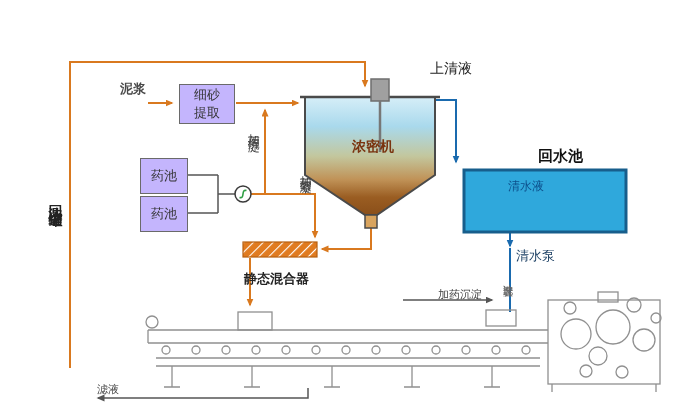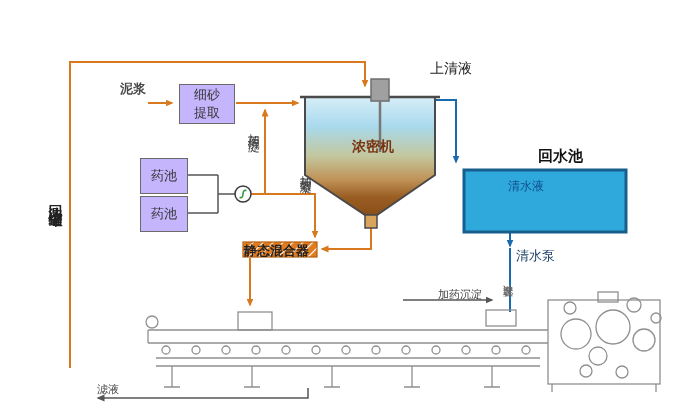--- a/index.html
+++ b/index.html
@@ -148,21 +148,21 @@
     <span>药池</span>
   </div>
   <div class="box" style="left:140px;top:196px;width:46px;height:34px;font-size:13px">
     <span>药池</span>
   </div>
 
   <div class="lbl v" style="left:246px;top:124px;font-size:12px;color:#444;letter-spacing:2px">加药沉淀</div>
 
   <div class="lbl v" style="left:298px;top:166px;font-size:12px;color:#444;letter-spacing:2px">加药絮凝</div>
 
-  <div class="lbl" style="left:244px;top:244px;font-size:13px;font-weight:700;color:#222">静态混合器</div>
+  <div class="lbl" style="left:244px;top:272px;font-size:13px;font-weight:700;color:#222">静态混合器</div>
 
   <div class="lbl" style="left:516px;top:249px;font-size:13px;font-weight:400;color:#1b3f63">清水泵</div>
 
 
   <div class="lbl" style="left:438px;top:288px;font-size:11px;color:#444">加药沉淀</div>
 
   <div class="lbl v" style="left:502px;top:276px;font-size:10px;color:#666;letter-spacing:1px">冲洗装置</div>
 
   <div class="lbl v" style="left:48px;top:193px;font-size:14px;font-weight:700;color:#222;letter-spacing:3px">回浓缩罐</div>
 

